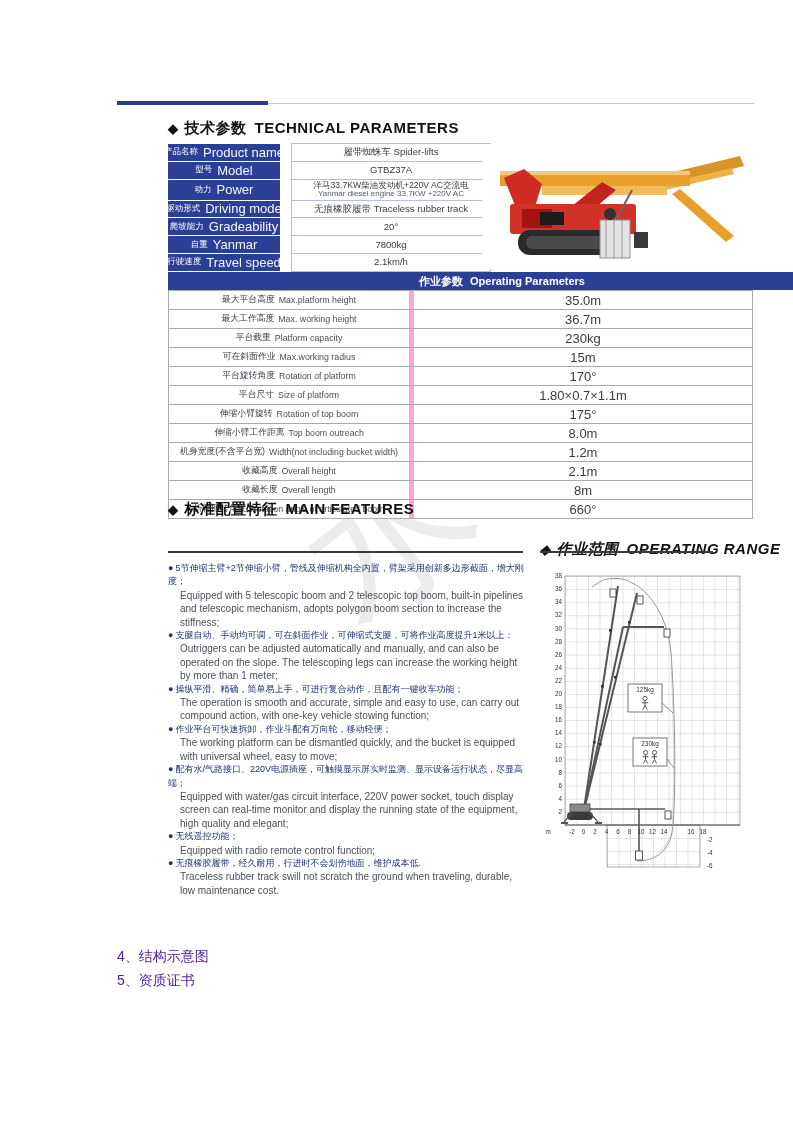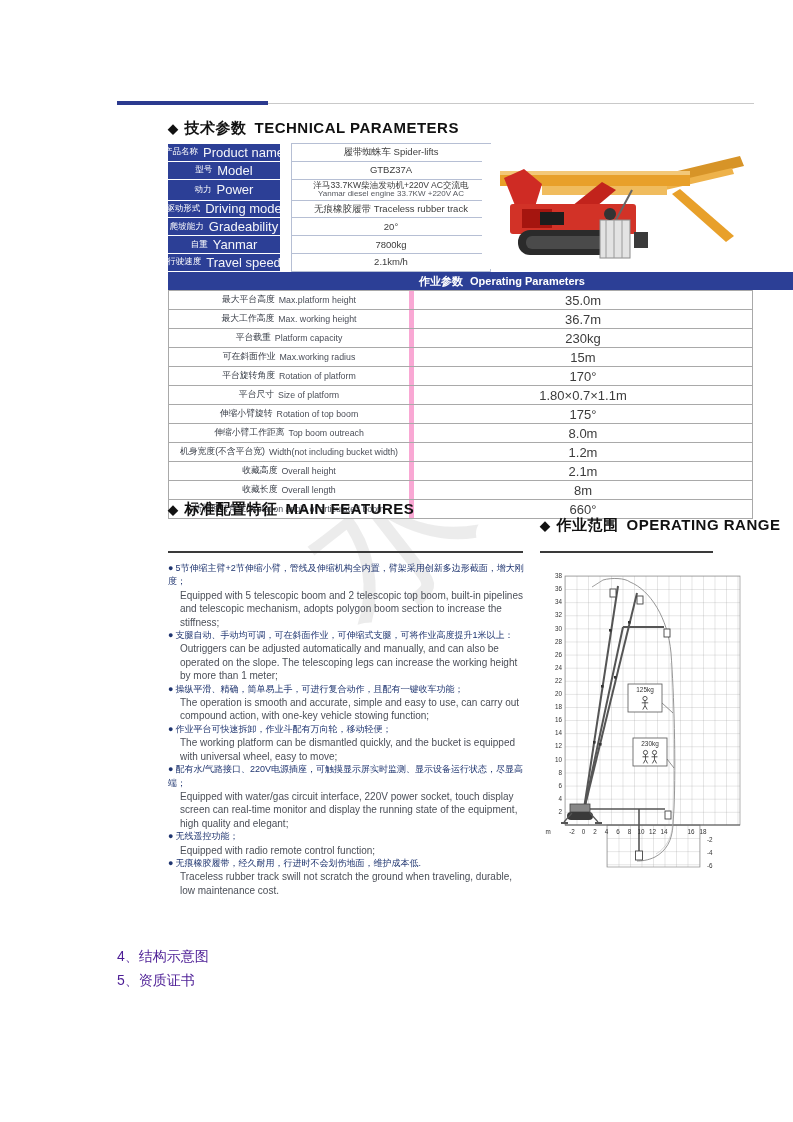--- a/index.html
+++ b/index.html
@@ -277,21 +277,21 @@
     <div class="feat">
       <div class="zh"><span class="dot">●</span><span>无线遥控功能；</span></div>
       <div class="en">Equipped with radio remote control function;</div>
     </div>
     <div class="feat">
       <div class="zh"><span class="dot">●</span><span>无痕橡胶履带，经久耐用，行进时不会划伤地面，维护成本低.</span></div>
       <div class="en">Traceless rubber track swill not scratch the ground when traveling, durable, low maintenance cost.</div>
     </div>
   </div>
 
-  <div class="sec-title" style="left:540px;top:516px;">
+  <div class="sec-title" style="left:540px;top:540px;font-style:italic;">
     <span class="dia">◆</span><span>作业范围</span><span class="en">OPERATING RANGE</span>
   </div>
   <div class="underline" style="left:540px;top:551px;width:173px;"></div>
 
   <svg style="position:absolute;left:540px;top:563px;" width="215" height="340" viewBox="0 0 215 340">
     <defs>
       <pattern id="g1" width="11.5" height="13.1" patternUnits="userSpaceOnUse" patternTransform="translate(25,13)">
         <path d="M11.5 0H0V13.1" fill="none" stroke="#9a9a9a" stroke-width="0.5"></path>
       </pattern>
       <pattern id="g2" width="11.5" height="13.1" patternUnits="userSpaceOnUse" patternTransform="translate(67,262)">

